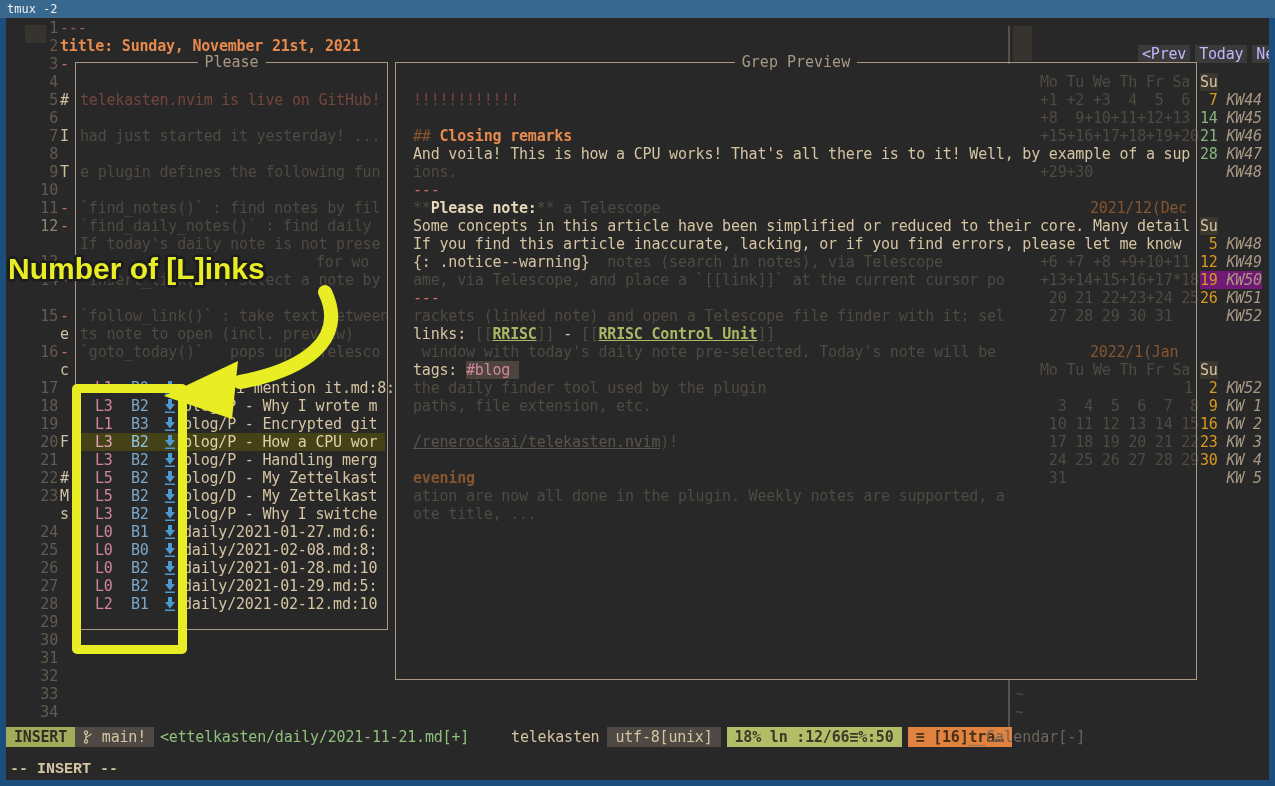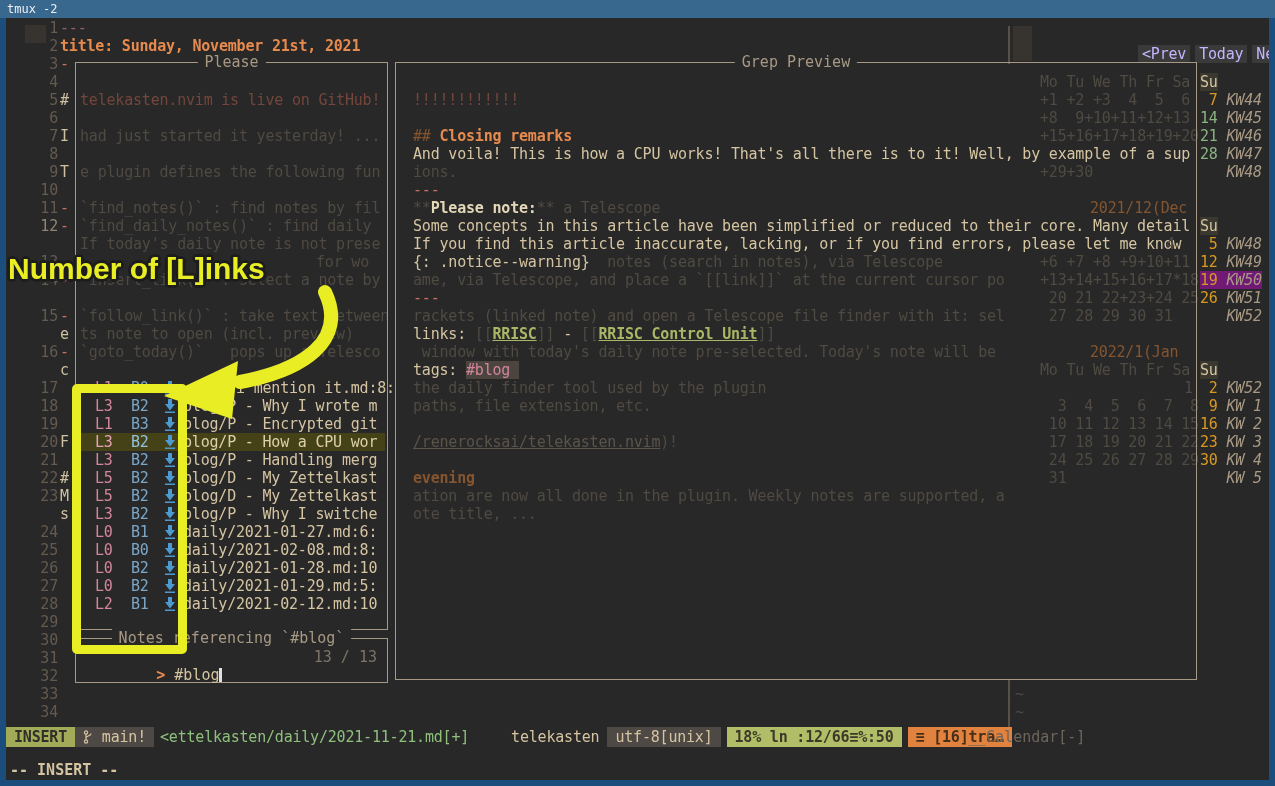--- a/index.html
+++ b/index.html
@@ -50,21 +50,21 @@
   .statusline{position:absolute;left:0;top:709px;width:1263px;height:20px;background:#282828;
               display:flex;font-size:15px;line-height:20px;letter-spacing:-0.2px;white-space:pre;}
   .seg{padding:0 8px;} 
   .seg-mode{background:#a2ab58;color:#30302a;font-weight:bold;}
   .seg-meta{background:#4e4945;color:#d5c4a1;}
   .seg-path{color:#8ec07c;padding:0 6px;}
   .seg-plain{color:#d5c4a1;margin-left:28px;}
   .seg-progress{background:#b2bd68;color:#3b3a28;font-weight:bold;margin-left:6px;}
   .seg-warning{background:#e2823f;color:#462f17;font-weight:bold;margin-left:6px;}
   .cal-status{position:absolute;left:962px;top:709px;font-size:15px;line-height:20px;color:#6d665c;}
-  .msgline{position:absolute;left:4px;top:742px;font-size:15px;line-height:20px;font-weight:bold;color:#d5c4a1;white-space:pre;}
+  .msgline{position:absolute;left:4px;top:742px;font-size:15px;line-height:20px;font-weight:bold;color:#d5c4a1;white-space:pre;font-family:Liberation Mono, monospace;}
 
   .ann{position:absolute;left:2px;top:233px;z-index:65;font-family:"Liberation Sans",sans-serif;
        font-weight:bold;font-size:30px;line-height:36px;color:#e9ed24;
        text-shadow:-2px -2px 0 #1d1d1d,2px -2px 0 #1d1d1d,-2px 2px 0 #1d1d1d,2px 2px 0 #1d1d1d,
                    0 3px 0 #1d1d1d,0 -3px 0 #1d1d1d,3px 0 0 #1d1d1d,-3px 0 0 #1d1d1d;}
   .ybox{position:absolute;left:66px;top:366px;width:97px;height:252px;border:9px solid #e9ed24;
         border-radius:5px;z-index:55;}
   .arrow-svg{position:absolute;left:0;top:0;z-index:60;pointer-events:none;}
   .vsep{position:absolute;width:2px;background:#57514a;}
   .block{position:absolute;background:#37342f;}
@@ -276,27 +276,20 @@
         <div class="rrow" style="top: 559px;"><span class="lcol">L0</span><span class="bcol">B2</span><span class="ric"><svg viewBox="0 0 12 14" width="12" height="14">
               <path d="M4 0h4v5h3l-5 6.5L1 5h3z" fill="#4d9ad1"></path>
               <rect x="1" y="12.5" width="10" height="1.6" fill="#4d9ad1"></rect>
             </svg></span><span class="rtxt">daily/2021-01-29.md:5:</span></div>
         <div class="rrow" style="top: 577px;"><span class="lcol">L2</span><span class="bcol">B1</span><span class="ric"><svg viewBox="0 0 12 14" width="12" height="14">
               <path d="M4 0h4v5h3l-5 6.5L1 5h3z" fill="#4d9ad1"></path>
               <rect x="1" y="12.5" width="10" height="1.6" fill="#4d9ad1"></rect>
             </svg></span><span class="rtxt">daily/2021-02-12.md:10</span></div>
       </div>
 
-    <div class="win" style="left:69px;top:620px;width:313px;height:45px;">
-      <span class="win-title">Notes referencing `#blog`</span>
-      <div class="prompt-line">
-        <span class="c-o">&gt;</span><span> </span><span class="c-cr">#blog</span><span class="caret"></span>
-      </div>
-      <div class="prompt-count">13 / 13</div>
-    </div>
 
     <div class="statusline" id="statusline"><span class="seg seg-mode"><span>INSERT</span></span><span class="seg seg-meta"><span><svg viewBox="0 0 10 14" width="10" height="14" style="vertical-align:-2px">
               <circle cx="3" cy="2.5" r="1.6" fill="none" stroke="#d5c4a1" stroke-width="1.2"></circle>
               <circle cx="3" cy="11.5" r="1.6" fill="none" stroke="#d5c4a1" stroke-width="1.2"></circle>
               <path d="M3 4v6 M3 8c0-2.5 5-1.5 5-4.5" fill="none" stroke="#d5c4a1" stroke-width="1.2"></path>
             </svg> </span><span>main!</span></span><span class="seg seg-path"><span>&lt;ettelkasten/daily/2021-11-21.md[+]</span></span><span class="seg seg-plain"><span>telekasten</span></span><span class="seg seg-meta"><span>utf-8[unix]</span></span><span class="seg seg-progress"><span>18% ln :12/66≡%:50</span></span><span class="seg seg-warning"><span>≡ [16]tra…</span></span></div>
     <div class="cal-status">__Calendar[-]</div>
     <div class="msgline">-- INSERT --</div>
 
     <div class="ybox"></div>

